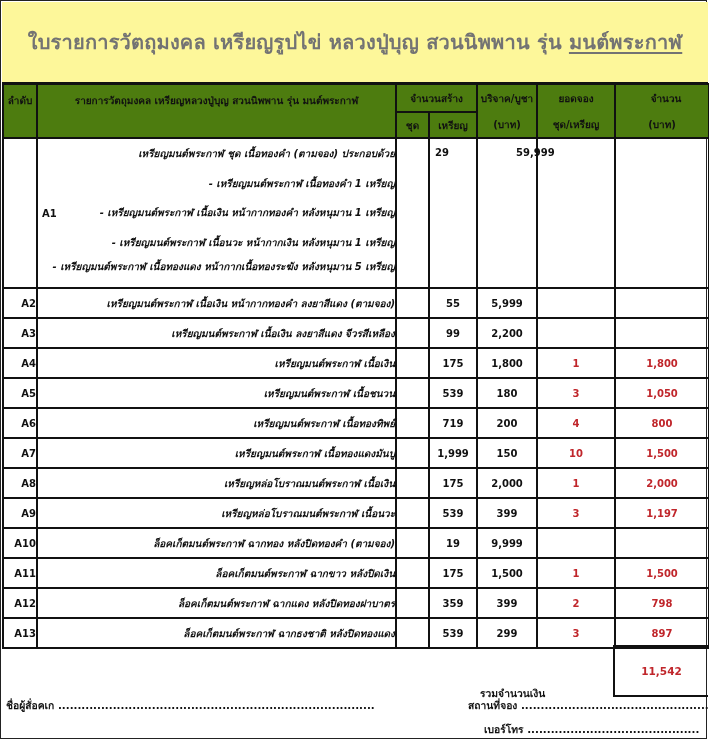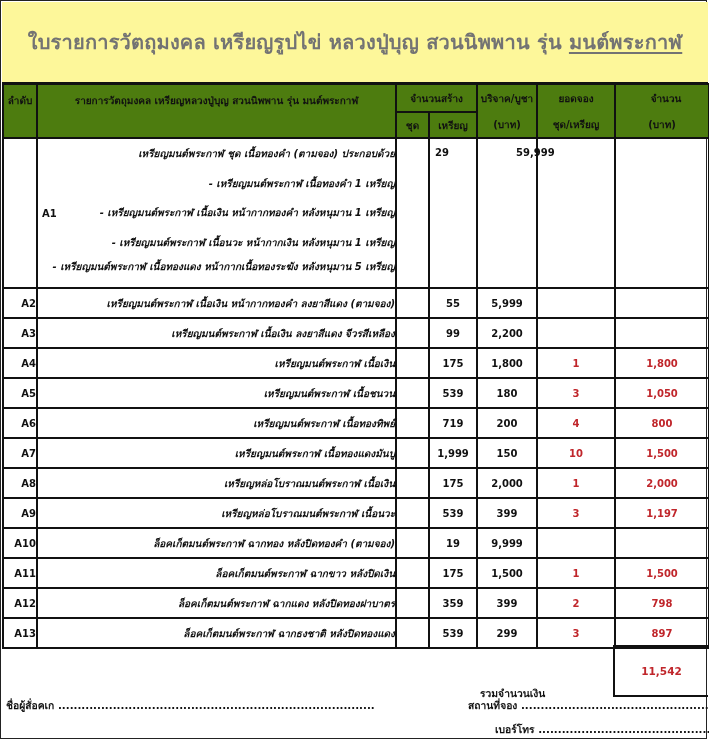--- a/index.html
+++ b/index.html
@@ -208,15 +208,15 @@
           <td class="red">897</td>
         </tr>
       </tbody>
   </table>
 
   <div class="footer">
     <div class="total-box">11,542</div>
     <div class="line" style="left:478px; top:22px;margin-top:16px;">รวมจำนวนเงิน</div>
     <div class="line" style="left:4px; top:50px;">ชื่อผู้สั่อคเก  .................................................................................</div>
     <div class="line" style="left:466px; top:50px;">สถานที่จอง .....................................................</div>
-    <div class="line" style="left:482px; top:74px;margin-left:11px;">เบอร์โทร ............................................</div>
+    <div class="line" style="left:482px; top:74px;">เบอร์โทร ............................................</div>
   </div>
 </div>
 
 </body></html>

